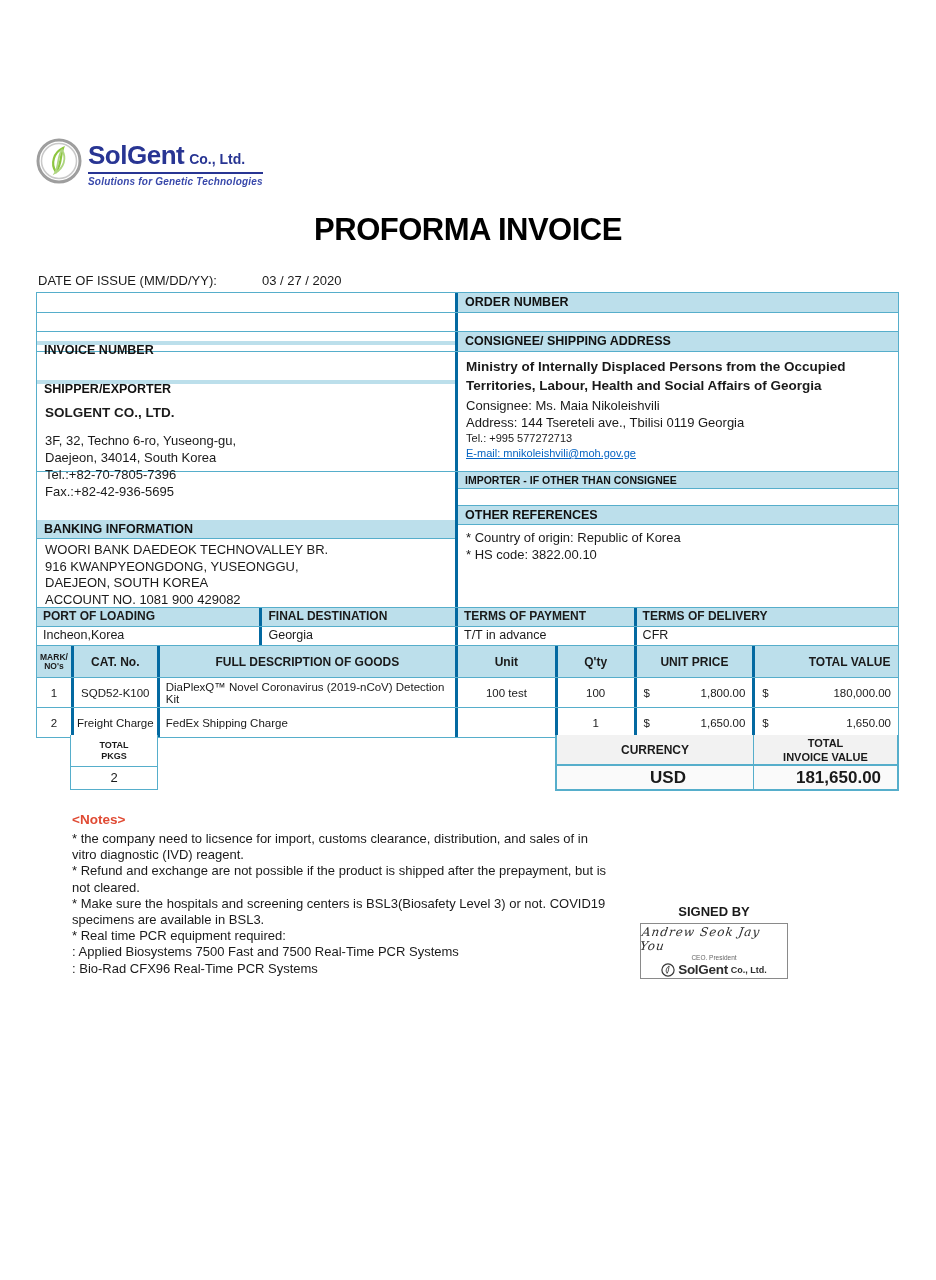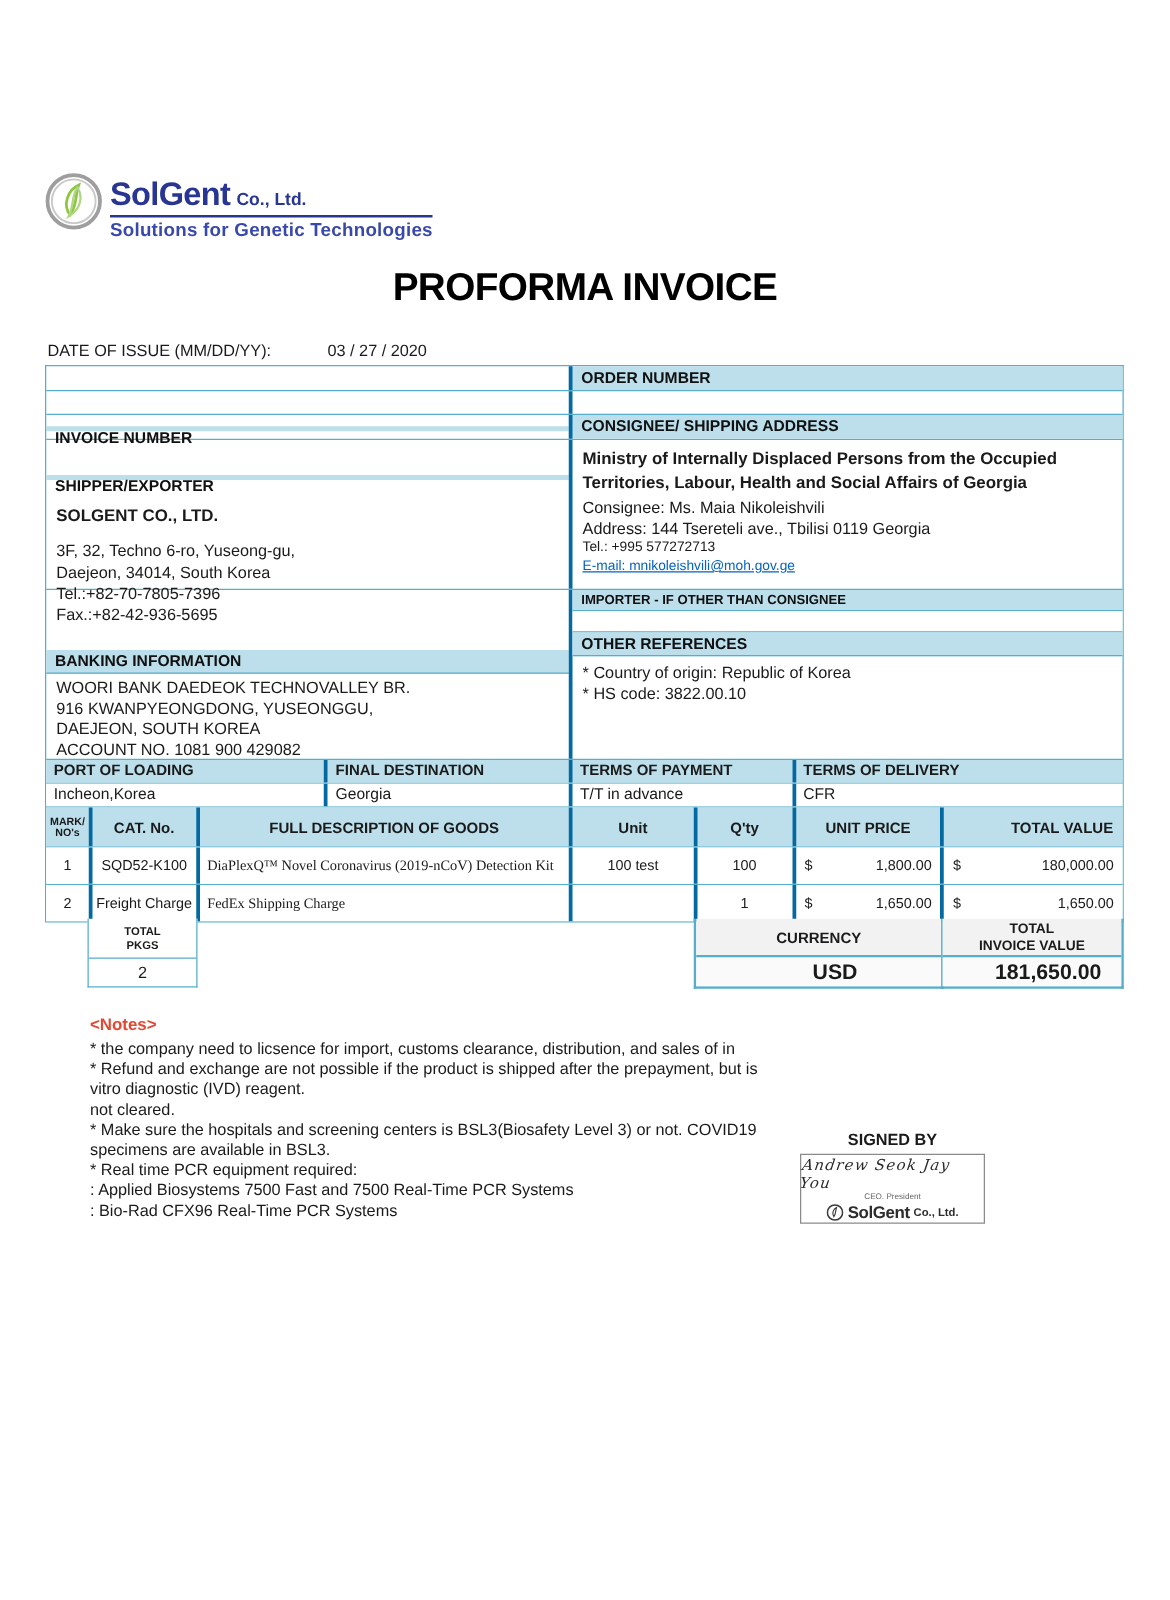--- a/index.html
+++ b/index.html
@@ -8,21 +8,21 @@
     position:relative; width:936px; height:1280px; background:#fff;
     font-family:"Liberation Sans", sans-serif; color:#1a1a1a; overflow:hidden;
   }
   
   .logo { position:absolute; top:138px; left:36px; display:flex; align-items:flex-start; gap:6px; }
   .logo-circle { width:46px; height:46px; }
   .logo-textwrap { padding-top:2px; }
   .logo-line1 { display:flex; align-items:baseline; gap:5px; border-bottom:2px solid #283593; padding-bottom:1px; }
   .logo-name { font-size:26px; font-weight:bold; color:#283593; letter-spacing:-0.5px; }
   .logo-suffix { font-size:14px; font-weight:bold; color:#283593; }
-  .logo-tagline { font-size:15px; font-weight:bold; color:#3949ab; margin-top:2px; letter-spacing:0.2px; }
+  .logo-tagline { font-size:10px; font-weight:bold; font-style:italic; color:#3949ab; margin-top:2px; letter-spacing:0.2px; }
   
   .doc-title { position:absolute; top:212px; left:0; width:100%; text-align:center; font-size:31px; font-weight:bold; color:#000; letter-spacing:-0.5px; }
   .date-row { position:absolute; top:273px; left:38px; width:820px; font-size:13px; }
   .date-value { position:absolute; left:224px; top:0; }
   
   .grid { position:absolute; top:292px; left:36px; width:863px; border:1px solid #56aecb; border-bottom:none; }
   .row { display:flex; border-bottom:1px solid #56aecb; }
   .cell { border-left:3px solid #0369a1; }
   .cell:first-child { border-left:none; }
   .hdr { background:#bcdfeb; font-weight:bold; font-size:12.5px; padding:2px 7px; color:#111; }
@@ -45,21 +45,21 @@
   .w-port1 { width:223px; } .w-port2 { width:196px; } .w-port3 { width:179px; } .w-port4 { width:265px; }
   .hdr-port { background:#bcdfeb; font-weight:bold; font-size:12px; padding:1px 6px; height:18px; }
   .val-port { font-size:12.5px; padding:1px 6px; height:18px; background:#fff; }
   
   .gt-hdr { background:#bcdfeb; font-weight:bold; display:flex; align-items:center; justify-content:center; text-align:center; font-size:12px; }
   .h32 { height:32px; } .h30 { height:30px; }
   .gc1 { width:34px; } .gc2 { width:86px; } .gc3 { width:299px; } .gc4 { width:100px; }
   .gc5 { width:79px; } .gc6 { width:119px; } .gc7 { width:146px;padding-left:46px; }
   .mark-hdr { font-size:8.5px; line-height:9px; }
   .gt-cell { display:flex; align-items:center; justify-content:center; font-size:11.5px; background:#fff; }
-  .gt-desc { justify-content:flex-start; padding-left:6px; text-align:left;font-family:Liberation Serif, serif; }
+  .gt-desc { justify-content:flex-start; padding-left:6px; text-align:left; }
   .gt-money { justify-content:space-between; padding:0 7px; }
   
   .totals { position:absolute; top:735px; left:36px; width:863px; height:56px; }
   .pkgs-box { position:absolute; left:34px; top:0; width:88px; height:55px; border:1px solid #56aecb; border-top:none; background:#fff; }
   .pkgs-label { height:32px; border-bottom:1px solid #56aecb; display:flex; flex-direction:column; align-items:center; justify-content:center; font-size:9px; font-weight:bold; line-height:11px; }
   .pkgs-value { height:21px; display:flex; align-items:center; justify-content:center; font-size:13px; }
   .cur-box { position:absolute; left:519px; top:0; width:200px; height:56px; border:2px solid #56aecb; border-top:none; }
   .tot-box { position:absolute; left:717px; top:0; width:146px; height:56px; border:2px solid #56aecb; border-top:none; border-left:1px solid #56aecb; }
   .tot-label { height:31px; background:#f2f2f2; border-bottom:2px solid #56aecb; display:flex; flex-direction:column; align-items:center; justify-content:center; font-size:12px; font-weight:bold; line-height:14px; }
   .tot-label .small2 { font-size:11px; }
@@ -238,22 +238,22 @@
         <div class="small2">TOTAL</div>
         <div class="small2">INVOICE VALUE</div>
       </div>
       <div class="tot-value">181,650.00</div>
     </div>
   </div>
 
   <div class="notes">
     <div class="notes-title">&lt;Notes&gt;</div>
     <div class="note-line">* the company need to licsence for import, customs clearance, distribution, and sales of in</div>
+    <div class="note-line">vitro diagnostic (IVD) reagent.</div>
     <div class="note-line">* Refund and exchange are not possible if the product is shipped after the prepayment, but is</div>
-    <div class="note-line">vitro diagnostic (IVD) reagent.</div>
     <div class="note-line">not cleared.</div>
     <div class="note-line">* Make sure the hospitals and screening centers is BSL3(Biosafety Level 3) or not. COVID19</div>
     <div class="note-line">specimens are available in BSL3.</div>
     <div class="note-line">* Real time PCR equipment required:</div>
     <div class="note-line">: Applied Biosystems 7500 Fast and  7500 Real-Time PCR Systems</div>
     <div class="note-line">: Bio-Rad CFX96 Real-Time PCR Systems</div>
   </div>
 
   <div class="signed-label">SIGNED BY</div>
   <div class="sig-box">

